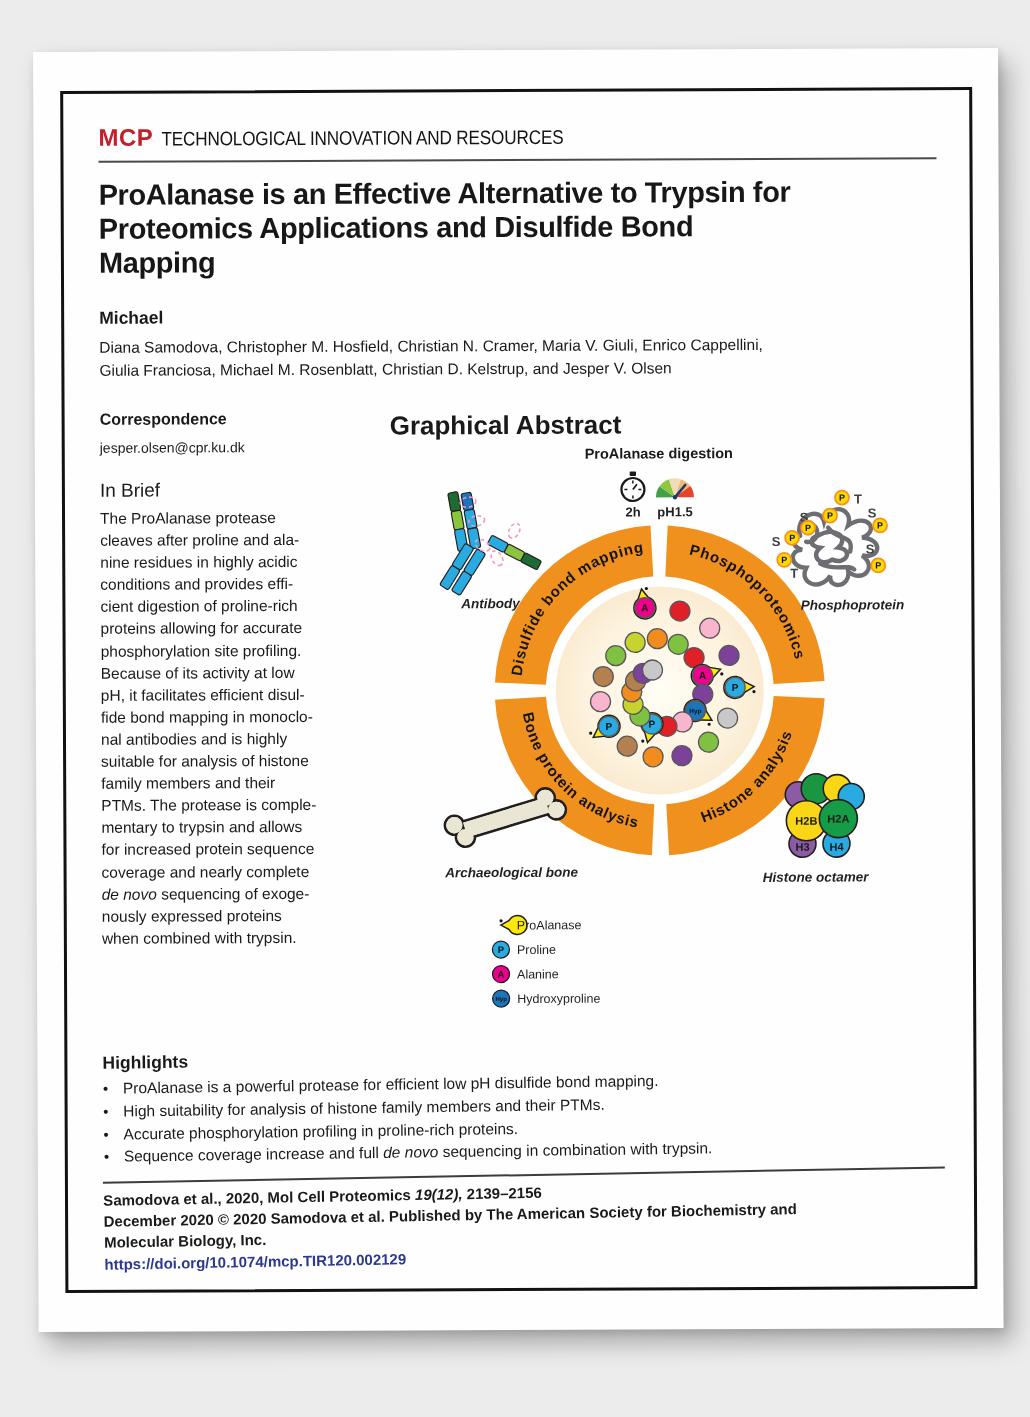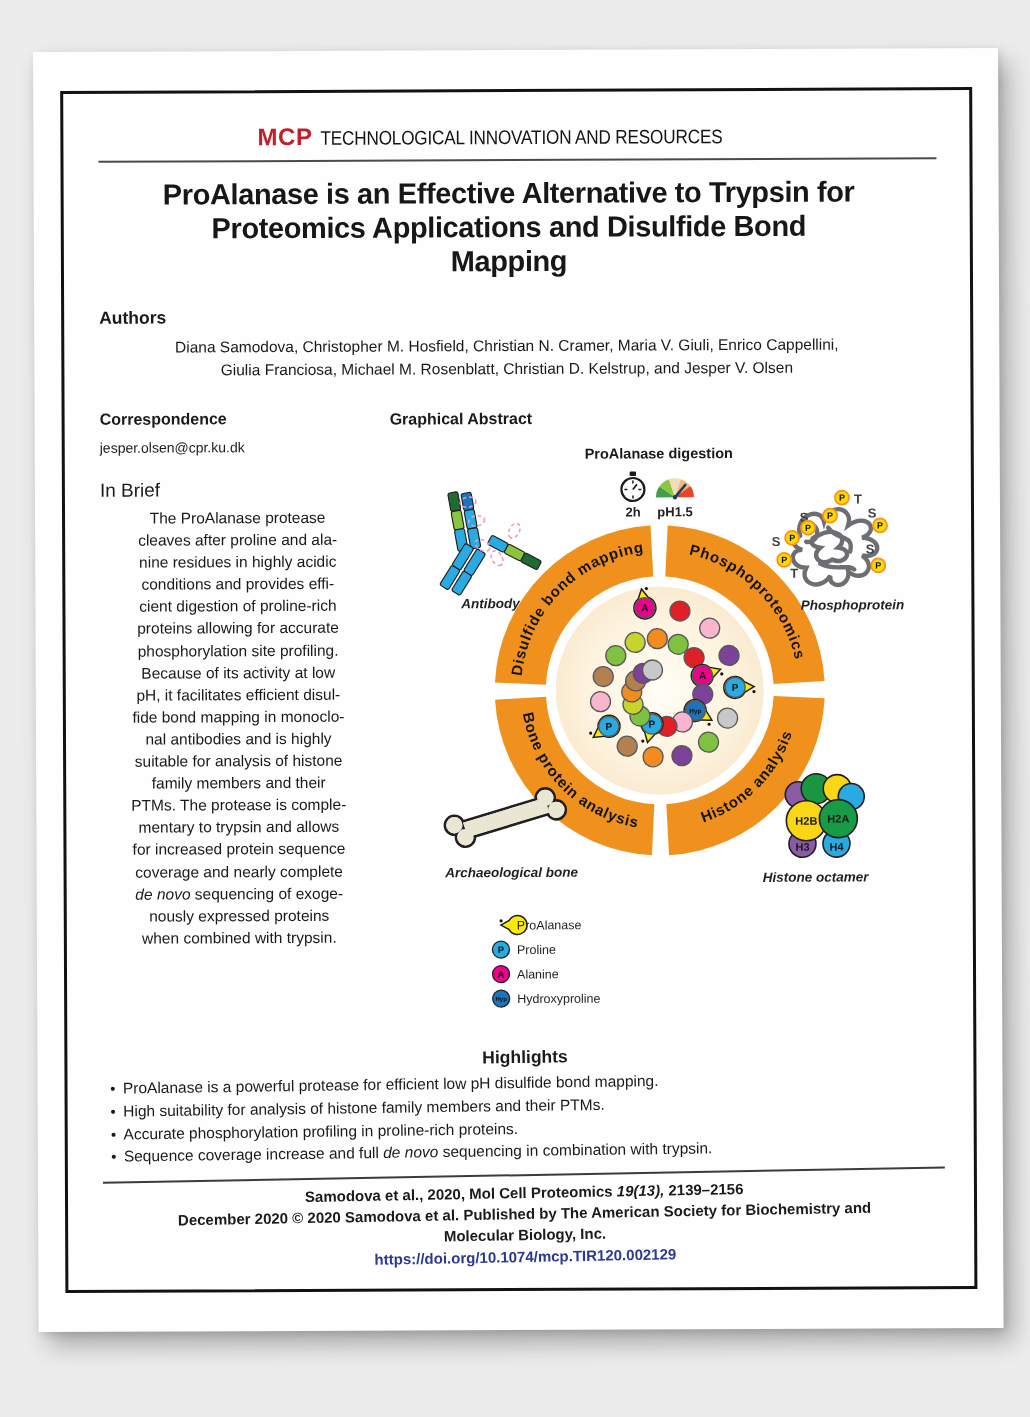--- a/index.html
+++ b/index.html
@@ -1,17 +1,17 @@
 <!DOCTYPE html>
 <html><head>
 <meta charset="utf-8">
 <style>
   html,body{margin:0;padding:0;background:#ececec;}
   .stage{position:relative;width:1030px;height:1417px;background:#ececec;overflow:hidden;
-         font-family:"Liberation Sans",sans-serif;color:#1a1a1a;text-align:center;}
+         font-family:"Liberation Sans",sans-serif;color:#1a1a1a;}
   .sheet{position:absolute;left:33px;top:50px;width:965px;height:1280px;background:#fefefe;
          box-shadow:10px 14px 24px rgba(0,0,0,.28),2px 3px 8px rgba(0,0,0,.12);
          transform:rotate(-.25deg);transform-origin:50% 0;}
   .frame{position:absolute;left:27px;top:39px;width:906px;height:1196px;border:3px solid #121212;}
   .frame *{box-sizing:border-box;}
 
   .header{position:absolute;left:35px;top:30px;width:838px;border-bottom:2px solid #4a4a4a;
           padding-bottom:9px;white-space:nowrap;}
   .mcp{color:#c1202a;font-weight:bold;font-size:24px;letter-spacing:.5px;}
   .article-type{display:inline-block;font-size:19.5px;font-weight:400;color:#141414;
@@ -24,21 +24,21 @@
   .author-names{position:absolute;left:35px;top:242px;width:815px;font-size:15.5px;
          line-height:23px;white-space:pre-line;}
 
   .corr-h{position:absolute;left:35px;top:317px;font-size:16px;font-weight:bold;}
   .corr-email{position:absolute;left:35px;top:346px;font-size:14px;}
   .inbrief-h{position:absolute;left:35px;top:386px;font-size:19px;font-weight:normal;}
   .inbrief-text{position:absolute;left:35px;top:414px;width:275px;font-size:15.5px;
          line-height:22.1px;white-space:pre-line;}
   .inbrief-text em,.hl-list em,.cite em{font-style:italic;}
 
-  .ga-h{position:absolute;left:325px;top:318px;font-size:16px;font-weight:bold;}
+  .ga-h{position:absolute;left:325px;top:318px;font-size:26px;font-weight:bold;}
   .ga-figure{position:absolute;left:322px;top:349px;width:560px;height:580px;}
   .ga-figure svg{font-family:"Liberation Sans",sans-serif;}
 
   .highlights{position:absolute;left:35px;top:959px;width:845px;
          transform:rotate(-.55deg);transform-origin:0 0;}
   .hl-h{font-size:17.5px;font-weight:bold;margin:0 0 4px 0;}
   .hl-list{list-style:none;margin:0;padding:0;font-size:15.5px;line-height:22.8px;}
   .hl-list li{display:flex;}
   .hl-bullet{width:20px;flex:0 0 20px;font-size:15px;}
 
@@ -56,21 +56,21 @@
     <div class="frame">
 
       <div class="header">
         <span class="mcp" id="mcp-logo" style="color: rgb(193, 32, 42);">MCP</span><span class="article-type">TECHNOLOGICAL INNOVATION AND RESOURCES</span>
       </div>
 
       <div class="title">ProAlanase is an Effective Alternative to Trypsin for
 Proteomics Applications and Disulfide Bond
 Mapping</div>
 
-      <div class="authors-h">Authors</div>
+      <div class="authors-h">Michael</div>
       <div class="author-names">Diana Samodova, Christopher M. Hosfield, Christian N. Cramer, Maria V. Giuli, Enrico Cappellini,
 Giulia Franciosa, Michael M. Rosenblatt, Christian D. Kelstrup, and Jesper V. Olsen</div>
 
       <div class="corr-h">Correspondence</div>
       <div class="corr-email">jesper.olsen@cpr.ku.dk</div>
 
       <div class="inbrief-h">In Brief</div>
       <div class="inbrief-text"><span>The ProAlanase protease
 cleaves after proline and ala-
 nine residues in highly acidic
@@ -334,21 +334,21 @@
               <span><span>Accurate phosphorylation profiling in proline-rich proteins.</span></span>
             </li>
             <li>
               <span class="hl-bullet">•</span>
               <span><span>Sequence coverage increase and full </span><em>de novo</em><span> sequencing in combination with trypsin.</span></span>
             </li>
           </ul>
       </div>
 
       <div class="footer">
-        <div class="cite"><span>Samodova et al., 2020, Mol Cell Proteomics </span><em>19(13),</em><span> 2139–2156</span></div>
+        <div class="cite"><span>Samodova et al., 2020, Mol Cell Proteomics </span><em>19(12),</em><span> 2139–2156</span></div>
         <div class="copyright">December 2020 © 2020 Samodova et al. Published by The American Society for Biochemistry and
 Molecular Biology, Inc.</div>
         <a class="doi" id="doi-link" href="#" style="color: rgb(43, 57, 144);">https://doi.org/10.1074/mcp.TIR120.002129</a>
       </div>
 
     </div>
   </div>
 </div>
 
 </body></html>

